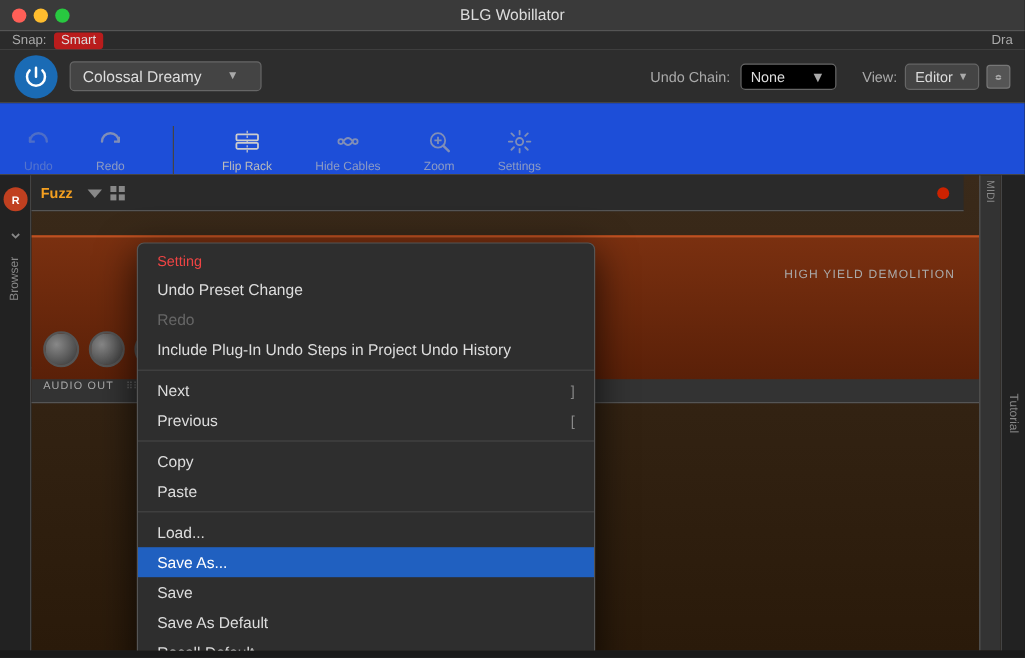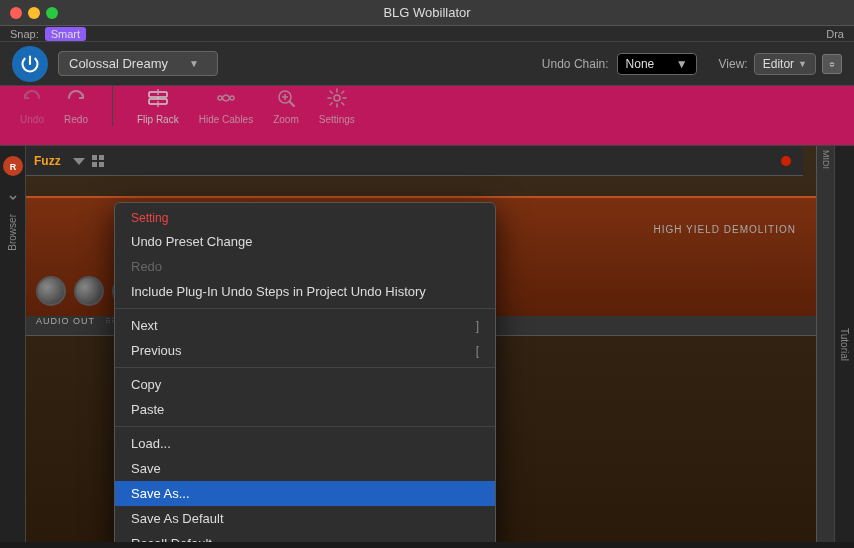--- a/index.html
+++ b/index.html
@@ -49,21 +49,21 @@
       display: flex;
       align-items: center;
       padding: 0 10px;
       gap: 6px;
       border-bottom: 1px solid #444;
     }
     .snap-label { font-size: 11px; color: #aaa; }
     .snap-value {
       font-size: 11px;
       color: #ddd;
-      background: #8b5cf6;
+      background: #b91c1c;
       padding: 1px 6px;
       border-radius: 3px;
     }
 
     
     .plugin-header {
       height: 44px;
       background: #2d2d2d;
       display: flex;
       align-items: center;
@@ -139,25 +139,25 @@
       border-radius: 3px;
       display: flex;
       align-items: center;
       justify-content: center;
       cursor: pointer;
     }
 
     
     .toolbar {
       height: 60px;
-      background: #be185d;
-      display: flex;
-      align-items: flex-start;
+      background: #1d4ed8;
+      display: flex;
+      align-items: flex-end;
       padding: 0 20px;
-      gap: 20px;
+      gap: 36px;
       border-bottom: 1px solid #444;
     }
     .toolbar-item {
       display: flex;
       flex-direction: column;
       align-items: center;
       gap: 4px;
       cursor: pointer;
       opacity: 0.7;
     }
@@ -578,27 +578,27 @@
         </div>
         <div class="menu-item">
           <span>Paste</span>
         </div>
 
         <div class="menu-separator"></div>
 
         <div class="menu-item">
           <span>Load...</span>
         </div>
-        <div class="menu-item">
-          <span>Save</span>
-        </div>
         <div class="menu-item highlighted">
           <span>Save As...</span>
         </div>
         <div class="menu-item">
+          <span>Save</span>
+        </div>
+        <div class="menu-item">
           <span>Save As Default</span>
         </div>
         <div class="menu-item">
           <span>Recall Default</span>
         </div>
 
       </div>
     </div>
   </div>
 

